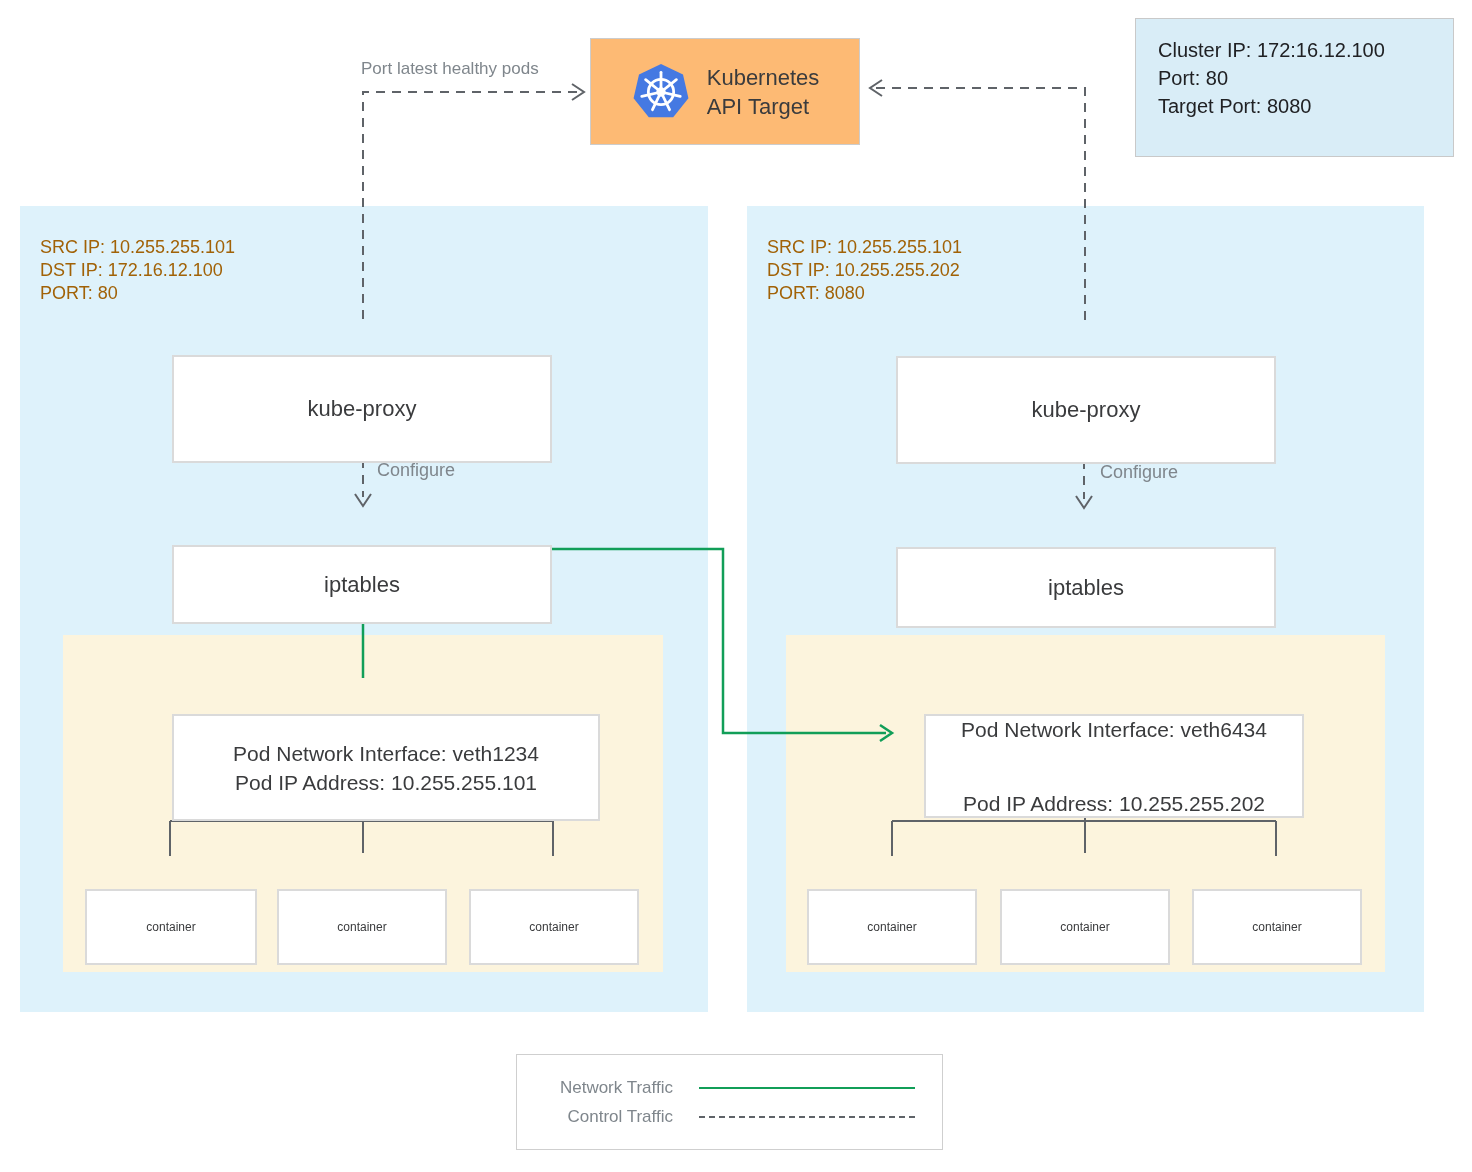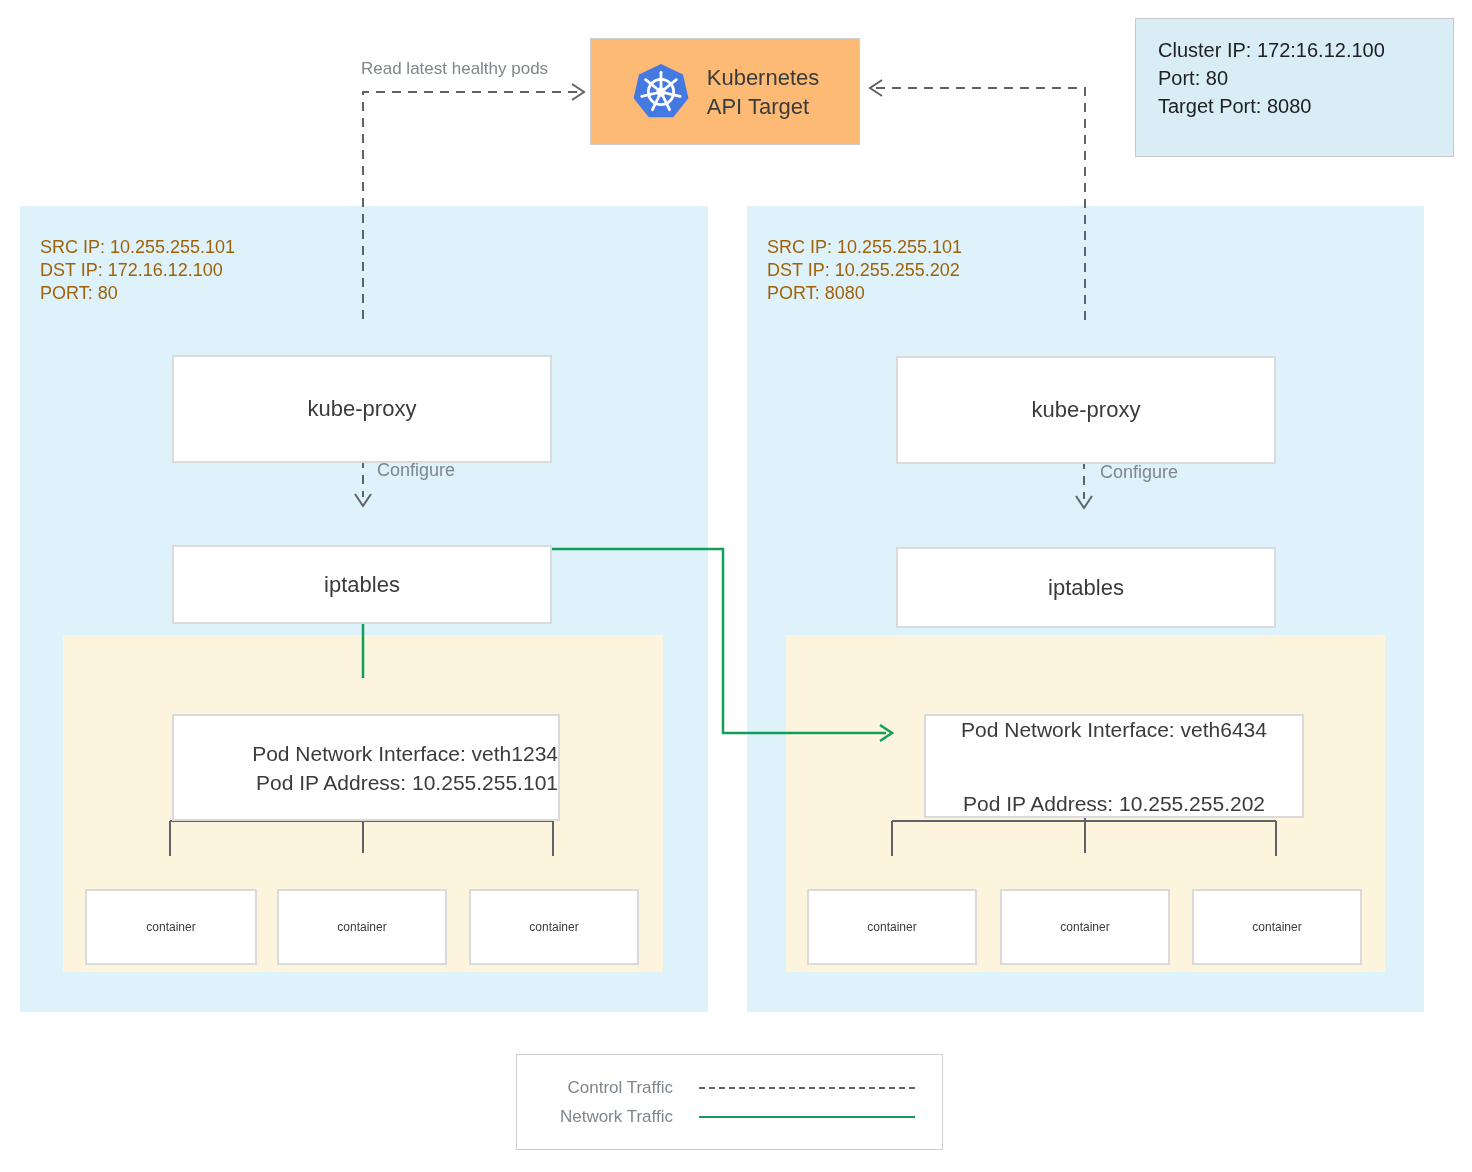--- a/index.html
+++ b/index.html
@@ -99,60 +99,60 @@
       <div>API Target</div>
     </div>
   </div>
 
   <div class="abs service-card" style="left:1135px;top:18px;width:319px;height:139px;">
     <div>Cluster IP: 172:16.12.100</div>
     <div>Port: 80</div>
     <div>Target Port: 8080</div>
   </div>
 
-  <div class="abs floating-label" style="left:361px;top:59px;">Read latest healthy pods</div>
+  <div class="abs floating-label" style="left:361px;top:59px;">Port latest healthy pods</div>
   <div class="abs configure-label" style="left:377px;top:460px;">Configure</div>
   <div class="abs configure-label" style="left:1100px;top:462px;">Configure</div>
 
   <div class="abs node-header" style="left:40px;top:236px;">
     <div>SRC IP: 10.255.255.101</div>
     <div>DST IP: 172.16.12.100</div>
     <div>PORT: 80</div>
   </div>
 
   <div class="abs node-header" style="left:767px;top:236px;">
     <div>SRC IP: 10.255.255.101</div>
     <div>DST IP: 10.255.255.202</div>
     <div>PORT: 8080</div>
   </div>
 
   <div class="abs wbox" style="left:172px;top:319px;width:380px;height:108px;">kube-proxy</div>
   <div class="abs wbox" style="left:172px;top:509px;width:380px;height:79px;">iptables</div>
-  <div class="abs wbox podif" style="left:172px;top:678px;width:388px;height:107px;align-items:flex-end;">
+  <div class="abs wbox podif" style="left:172px;top:678px;width:428px;height:107px;">
     <div>Pod Network Interface: veth1234</div>
     <div>Pod IP Address: 10.255.255.101</div>
   </div>
   <div class="abs wbox small" style="left:85px;top:853px;width:172px;height:76px;">container</div>
   <div class="abs wbox small" style="left:277px;top:853px;width:170px;height:76px;">container</div>
   <div class="abs wbox small" style="left:469px;top:853px;width:170px;height:76px;">container</div>
 
   <div class="abs wbox" style="left:896px;top:320px;width:380px;height:108px;">kube-proxy</div>
   <div class="abs wbox" style="left:896px;top:511px;width:380px;height:81px;">iptables</div>
   <div class="abs wbox podif" style="left:924px;top:678px;width:380px;height:104px;gap:45px;">
     <div>Pod Network Interface: veth6434</div>
     <div>Pod IP Address: 10.255.255.202</div>
   </div>
   <div class="abs wbox small" style="left:807px;top:853px;width:170px;height:76px;">container</div>
   <div class="abs wbox small" style="left:1000px;top:853px;width:170px;height:76px;">container</div>
   <div class="abs wbox small" style="left:1192px;top:853px;width:170px;height:76px;">container</div>
 
   <div class="abs legend-box" style="left:516px;top:1054px;width:427px;height:96px;">
     <div class="legend-row">
+      <span class="legend-label">Network Traffic</span>
+      <span class="legend-line solid"></span>
+    </div>
+    <div class="legend-row">
       <span class="legend-label">Control Traffic</span>
       <span class="legend-line dashed"></span>
-    </div>
-    <div class="legend-row">
-      <span class="legend-label">Network Traffic</span>
-      <span class="legend-line solid"></span>
     </div>
   </div>
 
 </div>
 
 </body></html>

